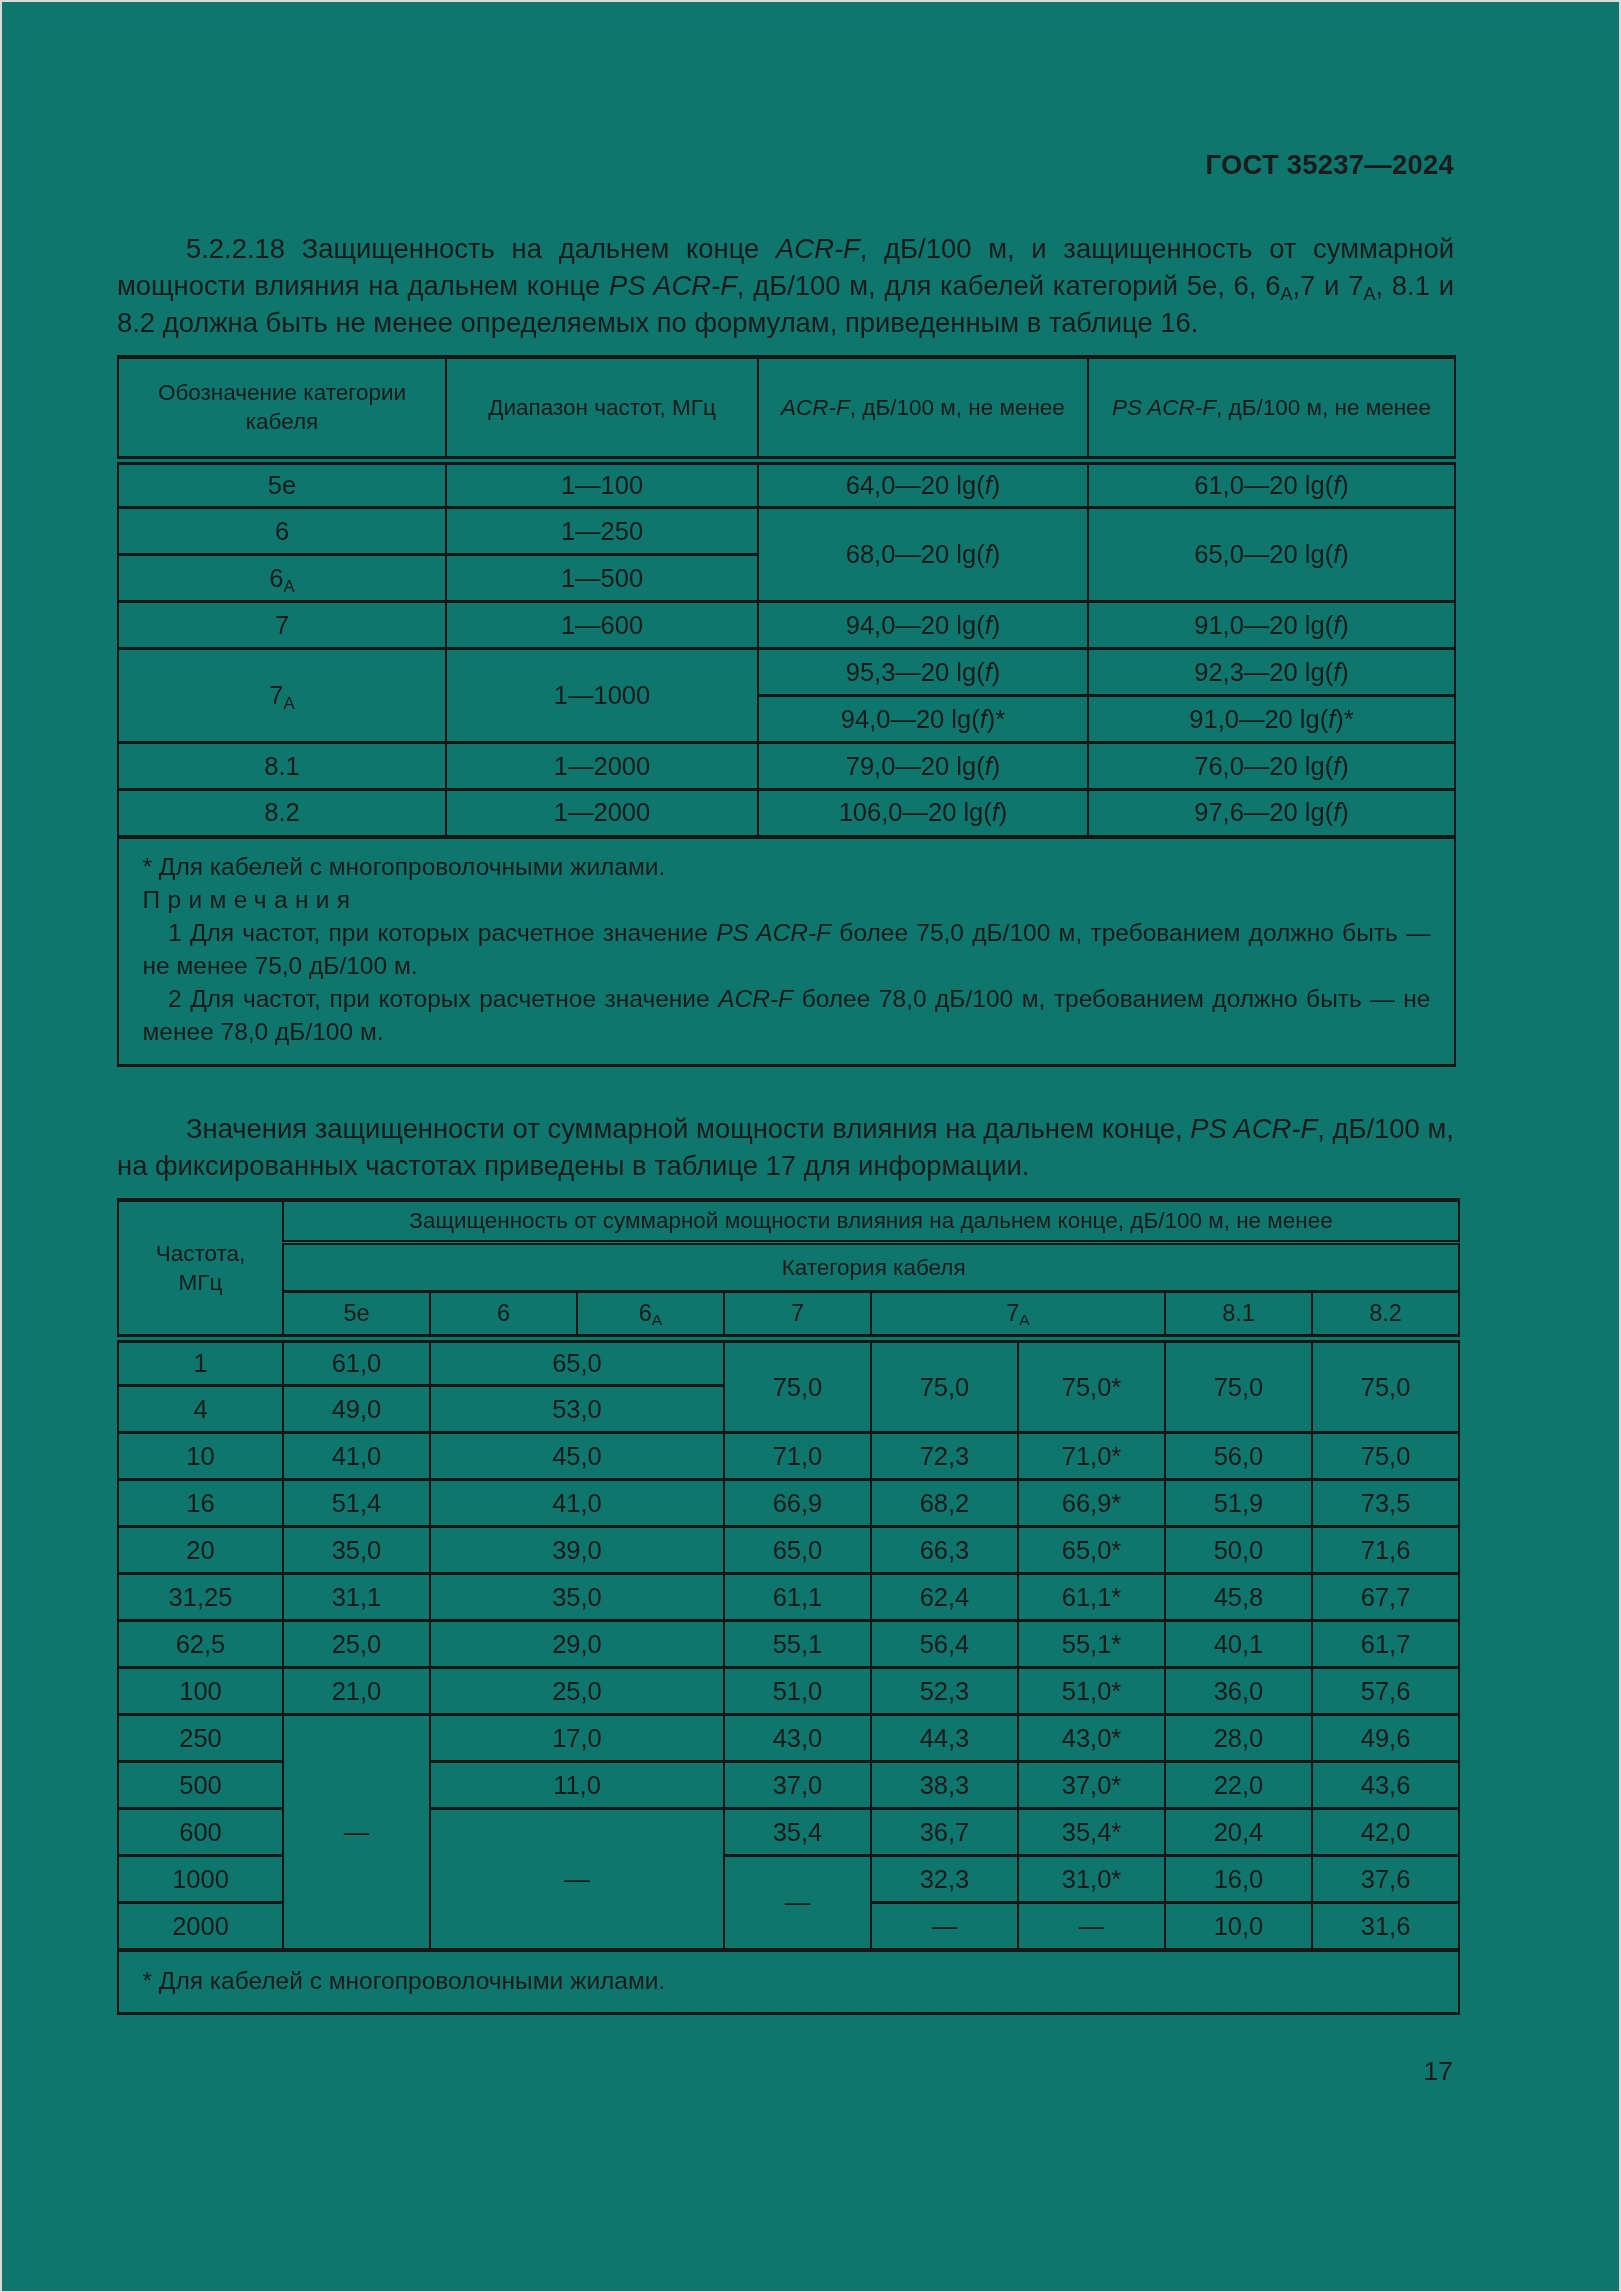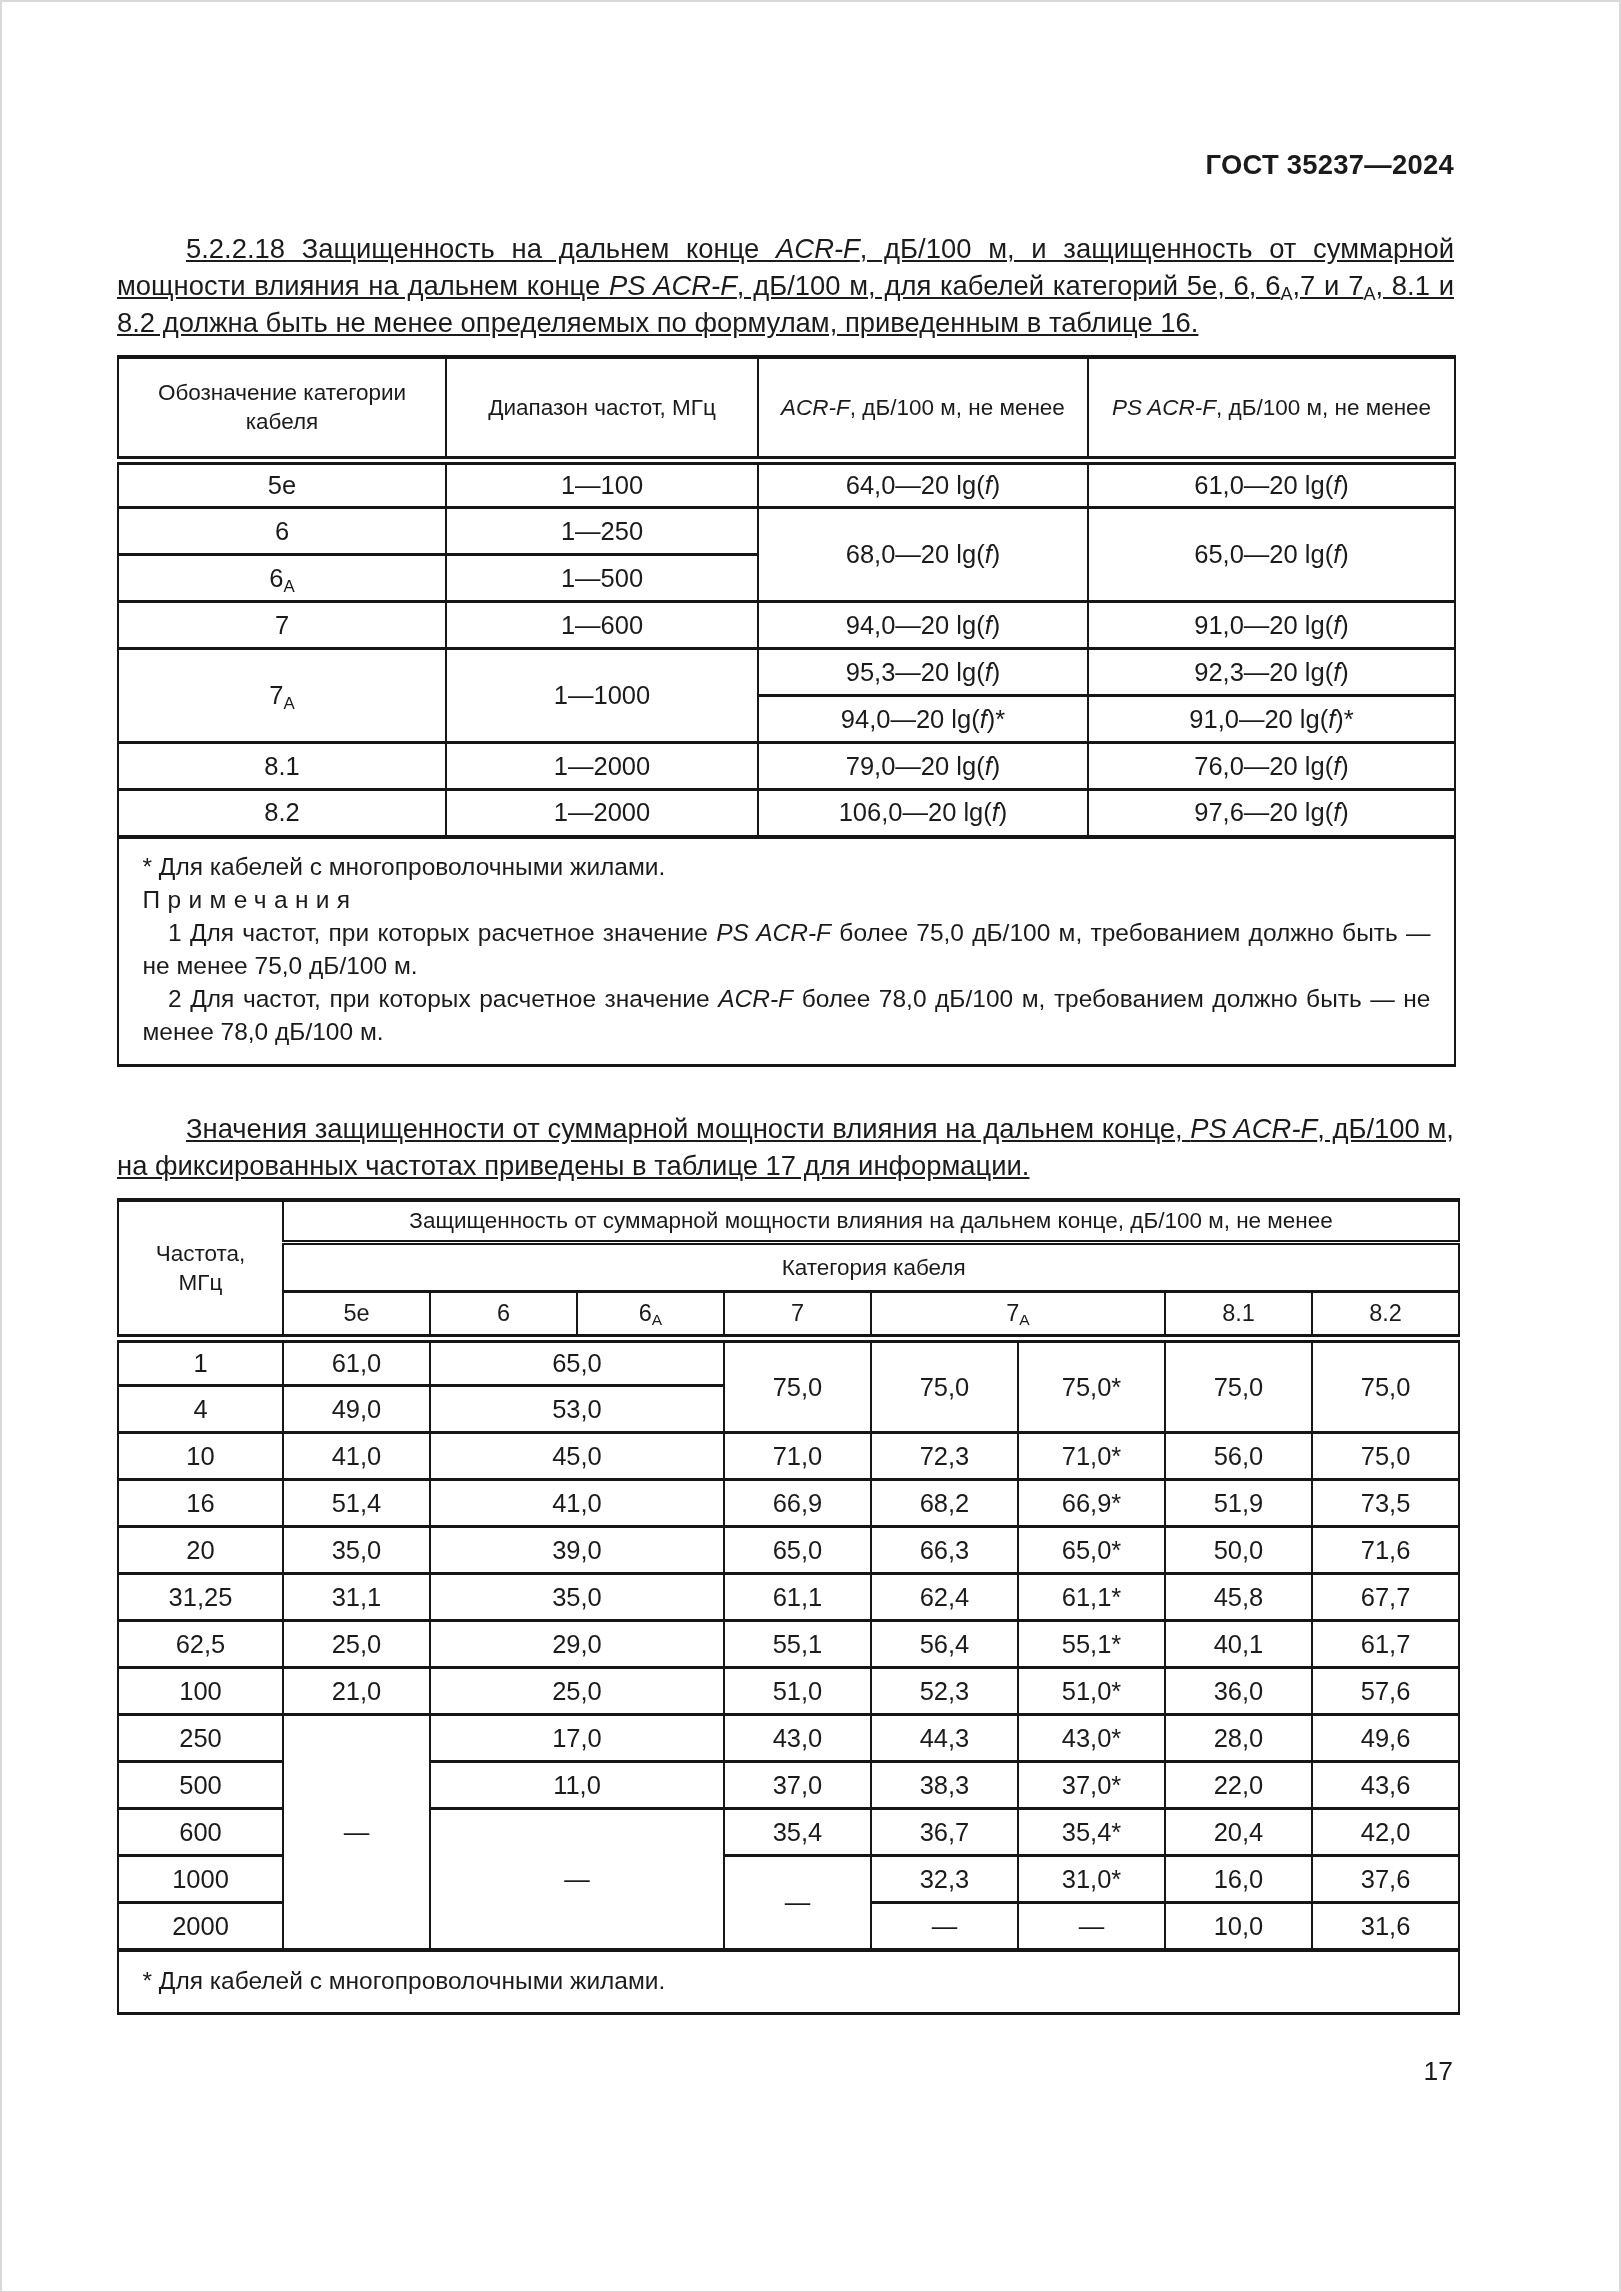--- a/index.html
+++ b/index.html
@@ -1,42 +1,41 @@
 <!DOCTYPE html>
 <html><head>
 <meta charset="utf-8">
 <style>
   * { margin: 0; padding: 0; box-sizing: border-box; }
   html, body { background: #888; }
   .page {
     position: relative;
     width: 1621px; height: 2293px;
     margin: 0 auto;
-    background: #ffffff;
+    background: #0f766e;
     font-family: "Liberation Sans", "DejaVu Sans", sans-serif;
     color: #1b1b1b;
     box-shadow: inset 0 0 0 2px #d9d9d9;
     overflow: hidden;
   }
   .content { position: absolute; left: 117px; top: 0; width: 1337px; }
 
   .doc-header {
     margin-top: 149px;
     text-align: right;
     font-weight: bold;
     font-size: 27.4px;
     letter-spacing: 0.01em;
   }
 
   .body-par {
     font-size: 27.4px;
     line-height: 37px;
     text-align: justify;
     text-indent: 69px;
-    text-decoration: underline;
   }
   .p1 { margin-top: 49px; }
   .p2 { margin-top: 43px; }
   .body-par i { font-style: italic; }
 
   sub { font-size: 66%; vertical-align: -0.28em; line-height: 0; }
   i { font-style: italic; }
 
   .tbl-caption { font-size: 25.5px; margin-top: 29px; }
   .tbl-caption .word { letter-spacing: 0.3em; }

